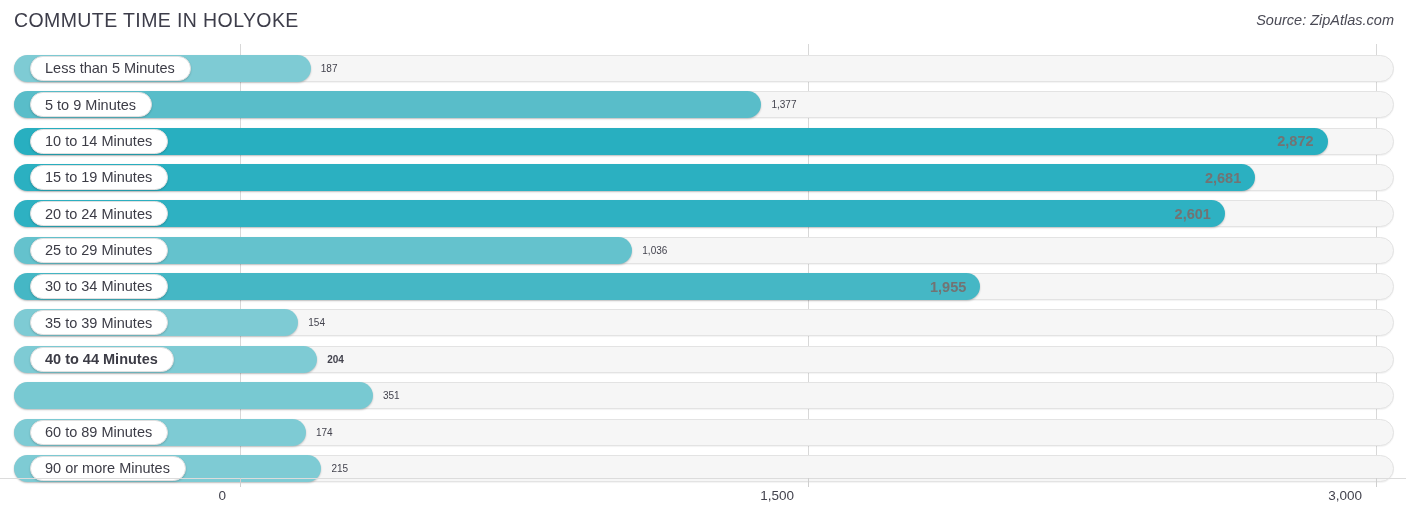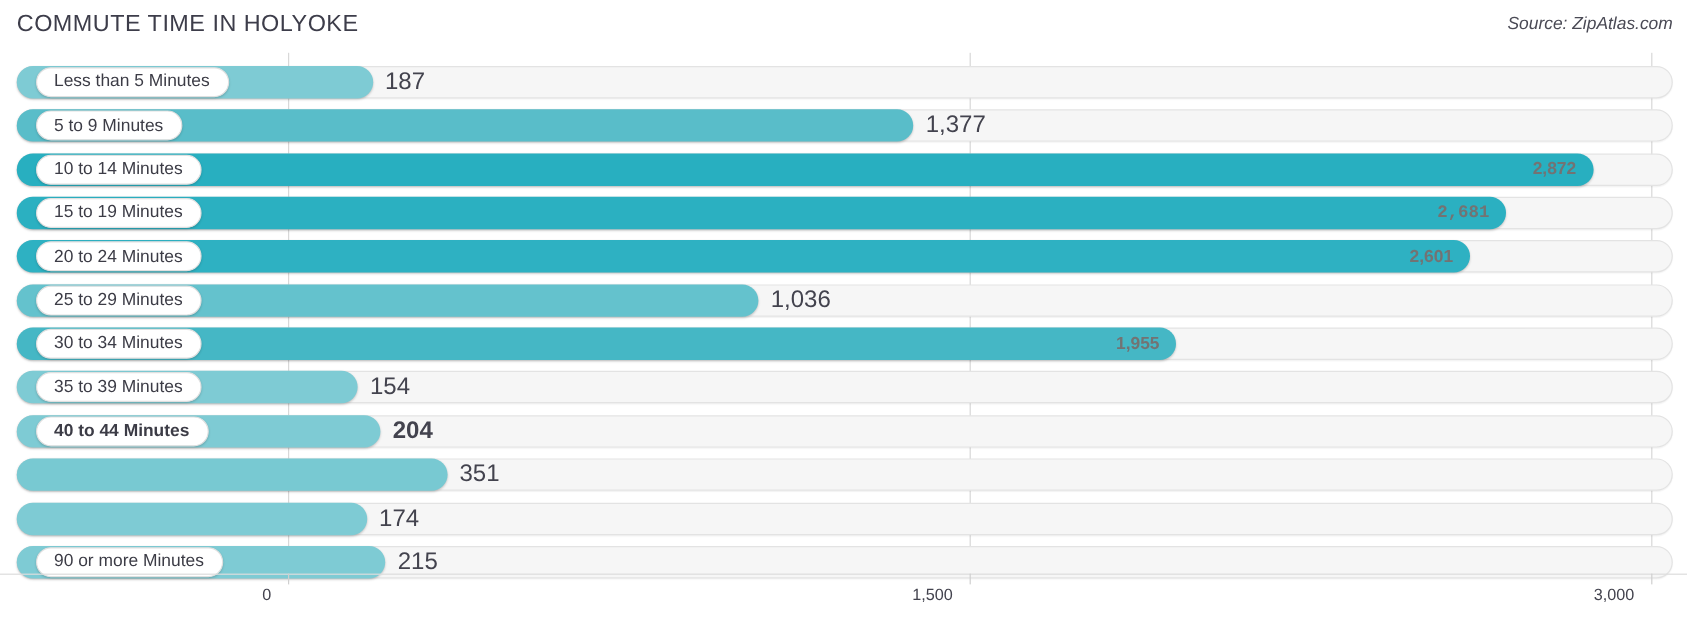--- a/index.html
+++ b/index.html
@@ -118,21 +118,21 @@
     font-size: 14.5px;
     color: #3c3c46;
     line-height: 1;
   }
   .value-out {
     position: absolute;
     top: 0;
     height: 27px;
     display: flex;
     align-items: center;
-    font-size: 20px;
+    font-size: 10px;
     color: #43434e;
     white-space: nowrap;
   }
   .value-in {
     position: absolute;
     top: 0;
     height: 27px;
     display: flex;
     align-items: center;
     font-size: 14.5px;
@@ -211,21 +211,21 @@
           <span class="pill-label">10 to 14 Minutes</span>
         </div>
         <div class="value-in" style="left: 1299.53px; transform: translateX(-100%);">2,872</div>
       </div>
       <div class="row" style="top: 120.05px;">
         <div class="track"></div>
         <div class="bar" style="background: rgb(43, 176, 193); width: 1241.21px;"></div>
         <div class="pill">
           <span class="pill-label">15 to 19 Minutes</span>
         </div>
-        <div class="value-in" style="left: 1227.21px; transform: translateX(-100%); font-family: Liberation Mono, monospace;">2,681</div>
+        <div class="value-in" style="left: 1227.21px; transform: translateX(-100%);">2,681</div>
       </div>
       <div class="row" style="top: 156.4px;">
         <div class="track"></div>
         <div class="bar" style="background: rgb(46, 177, 194); width: 1210.91px;"></div>
         <div class="pill">
           <span class="pill-label">20 to 24 Minutes</span>
         </div>
         <div class="value-in" style="left: 1196.91px; transform: translateX(-100%);">2,601</div>
       </div>
       <div class="row" style="top: 192.75px;">
@@ -261,20 +261,23 @@
         <div class="value-out" style="left: 313.248px;">204</div>
       </div>
       <div class="row" style="top: 338.15px;">
         <div class="track"></div>
         <div class="bar" style="background: rgb(120, 201, 210); width: 358.912px;"></div>
         <div class="value-out" style="left: 368.912px;">351</div>
       </div>
       <div class="row" style="top: 374.5px;">
         <div class="track"></div>
         <div class="bar" style="background: rgb(126, 203, 212); width: 291.888px;"></div>
+        <div class="pill">
+          <span class="pill-label">60 to 89 Minutes</span>
+        </div>
         <div class="value-out" style="left: 301.888px;">174</div>
       </div>
       <div class="row" style="top: 410.85px;">
         <div class="track"></div>
         <div class="bar" style="background: rgb(126, 203, 212); width: 307.413px;"></div>
         <div class="pill">
           <span class="pill-label">90 or more Minutes</span>
         </div>
         <div class="value-out" style="left: 317.413px;">215</div>
       </div>

